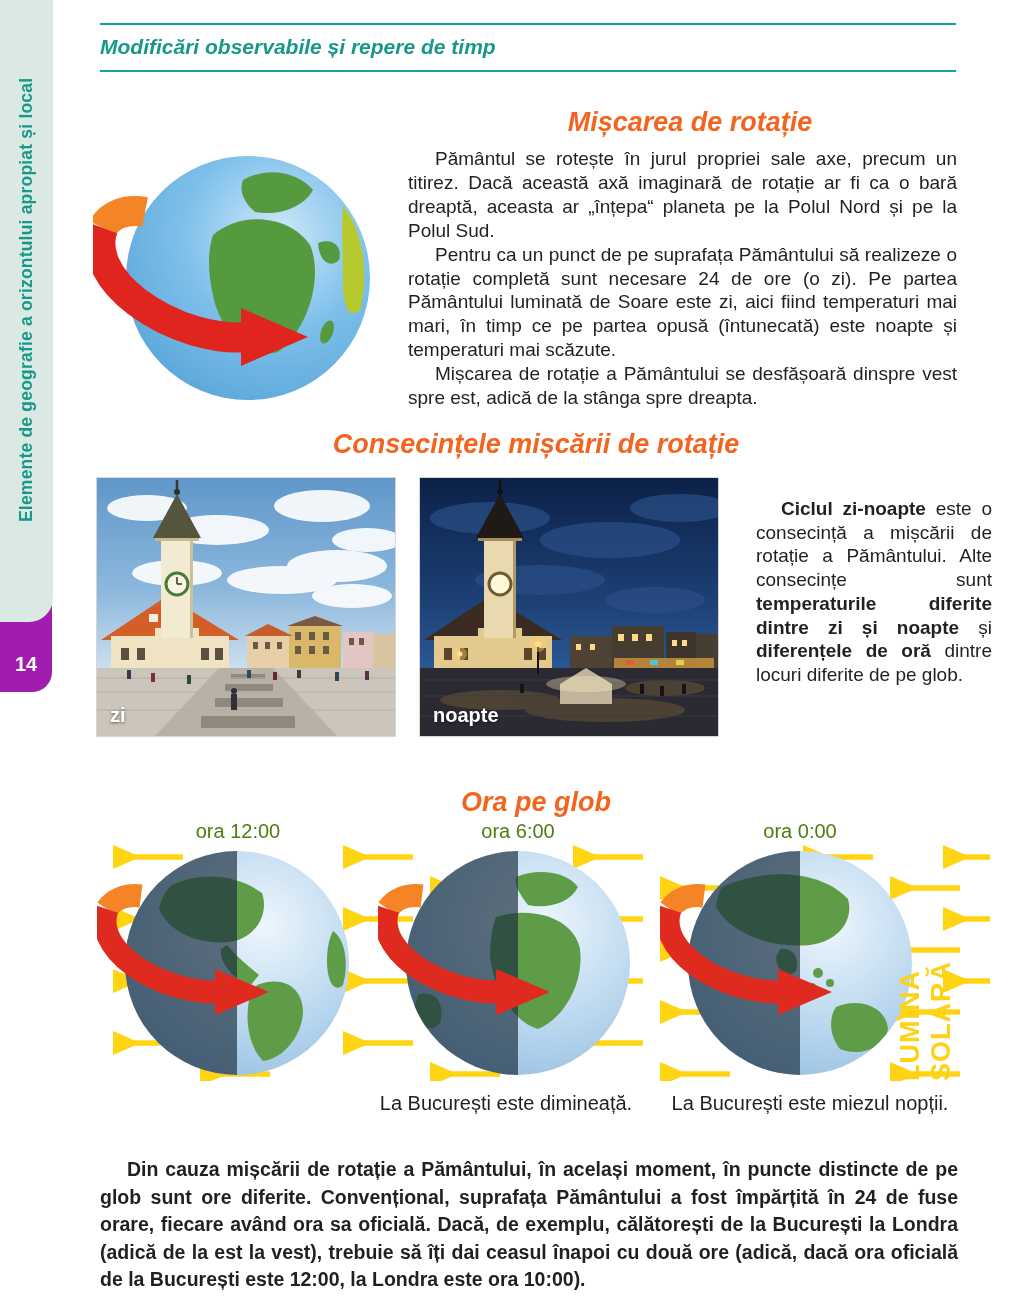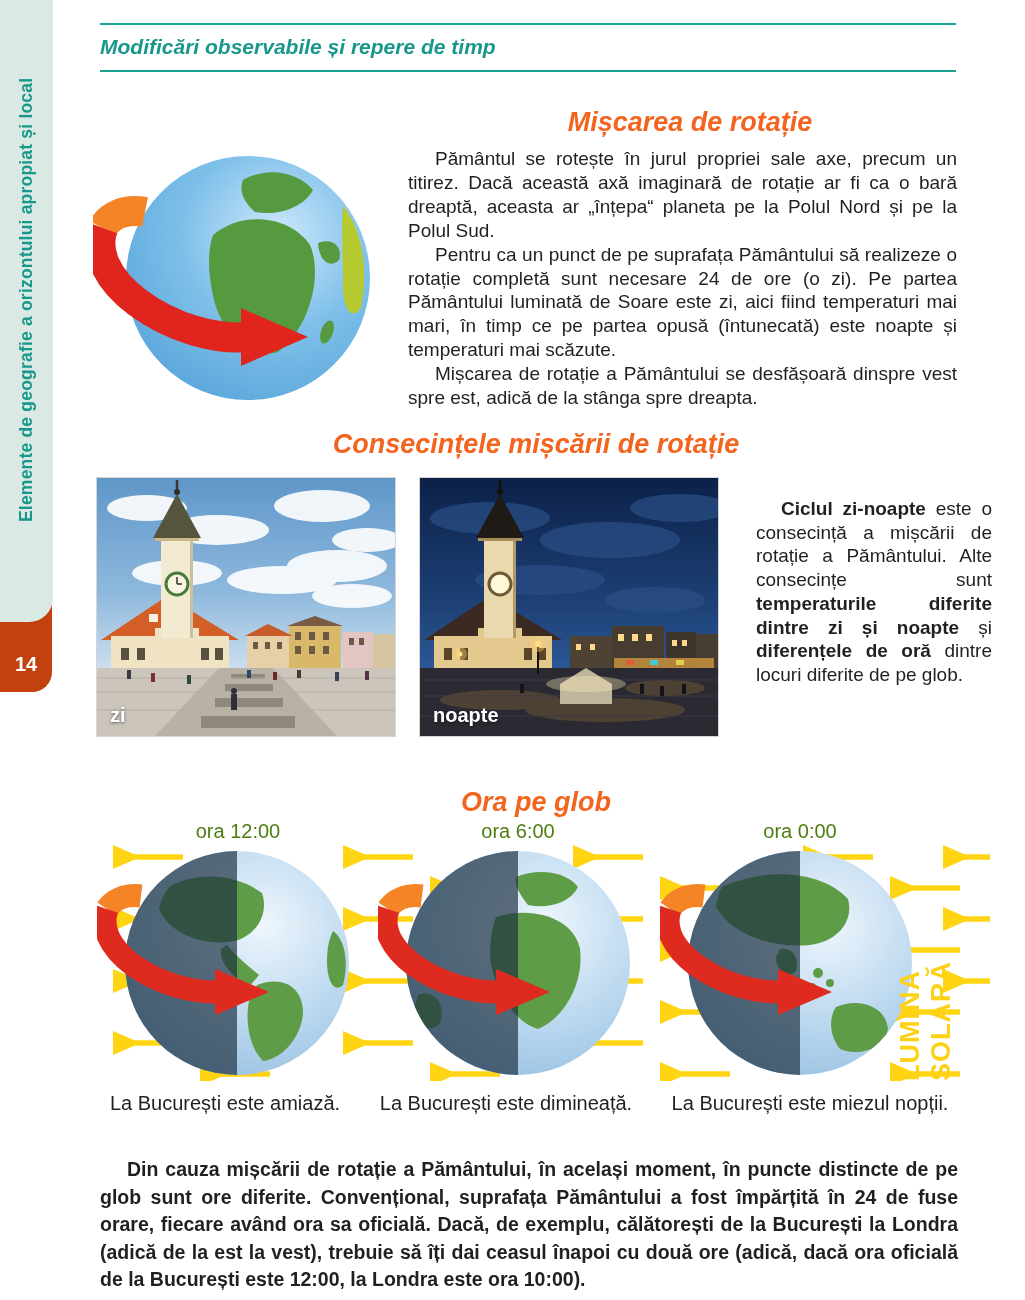--- a/index.html
+++ b/index.html
@@ -6,21 +6,21 @@
   .page{position:relative;width:1025px;height:1300px;background:#ffffff;overflow:hidden;
         font-family:"Liberation Sans","DejaVu Sans",sans-serif;color:#231f20;}
   .abs{position:absolute;}
 
   
   .band{left:0;top:0;width:53px;height:622px;background:#dbe9e4;border-bottom-right-radius:24px;z-index:2;}
   .band-label{position:absolute;left:0;top:0;width:53px;height:600px;
               writing-mode:vertical-rl;transform:rotate(180deg);
               display:flex;align-items:center;justify-content:center;
               font-weight:bold;font-size:17.5px;letter-spacing:.2px;color:#17988a;}
-  .pagebox{left:0;top:596px;width:52px;height:96px;background:#c2410c;border-bottom-right-radius:20px;z-index:1;
+  .pagebox{left:0;top:596px;width:52px;height:96px;background:#a21caf;border-bottom-right-radius:20px;z-index:1;
            display:flex;align-items:flex-end;justify-content:center;padding-bottom:16px;box-sizing:border-box;
            color:#ffffff;font-weight:bold;font-size:20px;}
 
   
   .rule{left:100px;width:856px;height:2px;background:#18a392;}
   h1.title{left:100px;top:28px;width:856px;margin:0;font-style:italic;font-weight:bold;
            font-size:21px;line-height:38px;color:#18988b;}
   h2.orange{margin:8px;font-style:italic;font-weight:bold;font-size:27px;color:#f3651f;text-align:center;}
 
   
@@ -418,21 +418,20 @@
       <g>
         <path d="M10,64 C16,55 28,49 44,51" fill="none" stroke="#f58426" stroke-width="23"></path>
         <path d="M10,64 C4,82 12,102 36,120 C62,139 96,148 124,147" fill="none" stroke="#df2b1f" stroke-width="23"></path>
         <polygon points="118,124 172,147 118,170" fill="#df2b1f"></polygon>
       </g>
     </svg>
 
     <div class="lumina">LUMINA SOLARĂ</div>
   </div>
 
-  <div class="abs caption" style="left:95px;width:260px">La București este amiază.</div>
   <div class="abs caption" style="left:376px;width:260px">La București este dimineață.</div>
   <div class="abs caption" style="left:655px;width:310px">La București este miezul nopții.</div>
 
   <div class="abs footer-par">
     <p>Din cauza mișcării de rotație a Pământului, în același moment, în puncte distincte de pe glob sunt ore diferite. Convențional, suprafața Pământului a fost împărțită în 24 de fuse orare, fiecare având ora sa oficială. Dacă, de exemplu, călătorești de la București la Londra (adică de la est la vest), trebuie să îți dai ceasul înapoi cu două ore (adică, dacă ora oficială de la București este 12:00, la Londra este ora 10:00).</p>
   </div>
 
 </div>
 
 </body></html>

